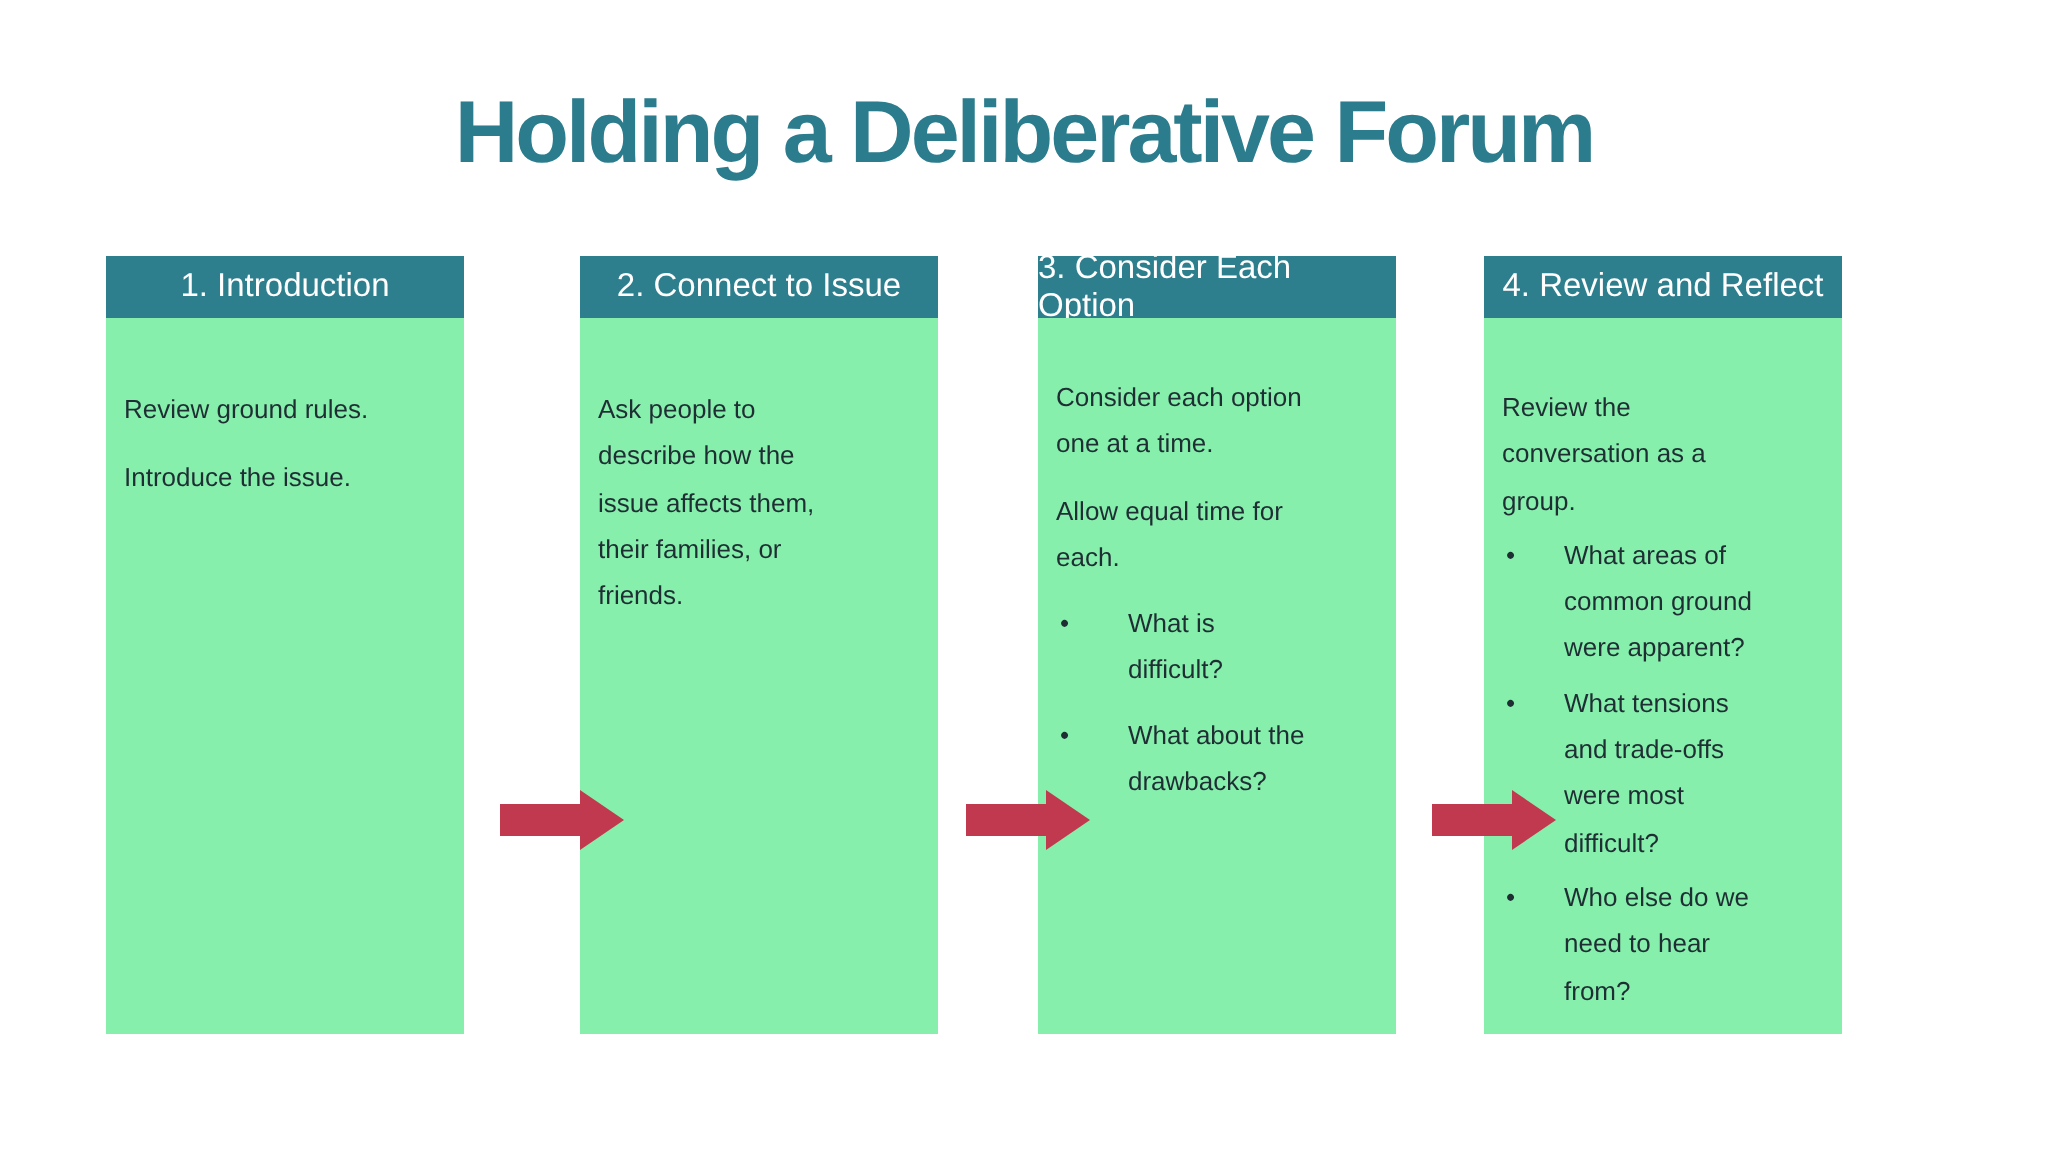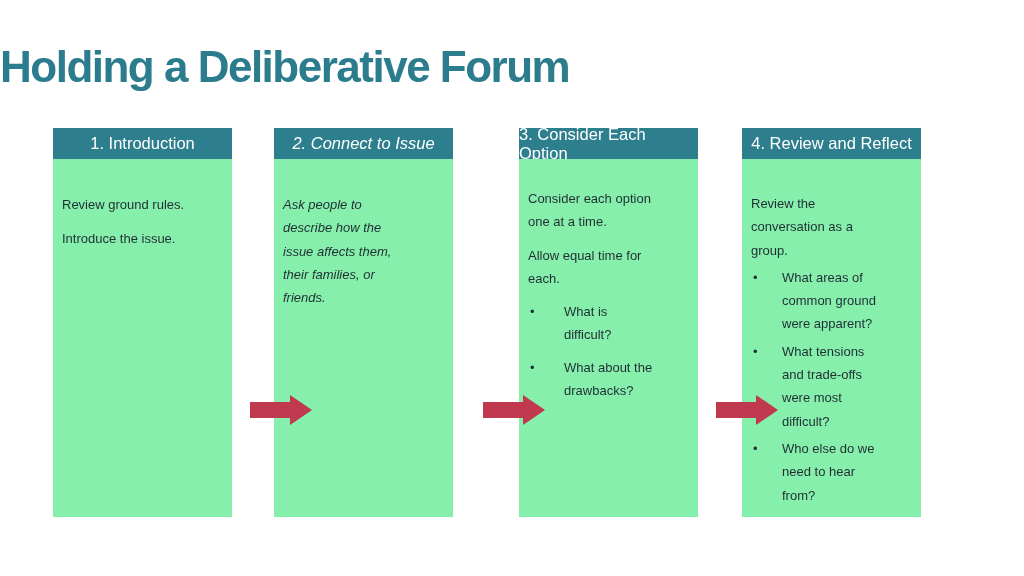--- a/index.html
+++ b/index.html
@@ -15,33 +15,34 @@
     position: relative;
     width: 1024px;
     height: 576px;
     background: #ffffff;
   }
   .title {
     position: absolute;
     top: 42px;
     left: 0;
     width: 1024px;
+    text-align: center;
     font-size: 44px;
     font-weight: bold;
     letter-spacing: -1.5px;
     color: #2b7c8d;
   }
   .column {
     position: absolute;
     top: 128px;
     width: 179px;
     height: 389px;
   }
   .col-1 { left: 53px; }
-  .col-2 { left: 274px; font-style: italic; }
+  .col-2 { left: 290px; }
   .col-3 { left: 519px; }
   .col-4 { left: 742px; }
   .col-header {
     height: 31px;
     background: #2e7f8e;
     color: #ffffff;
     display: flex;
     align-items: center;
     justify-content: center;
     font-size: 16.5px;

